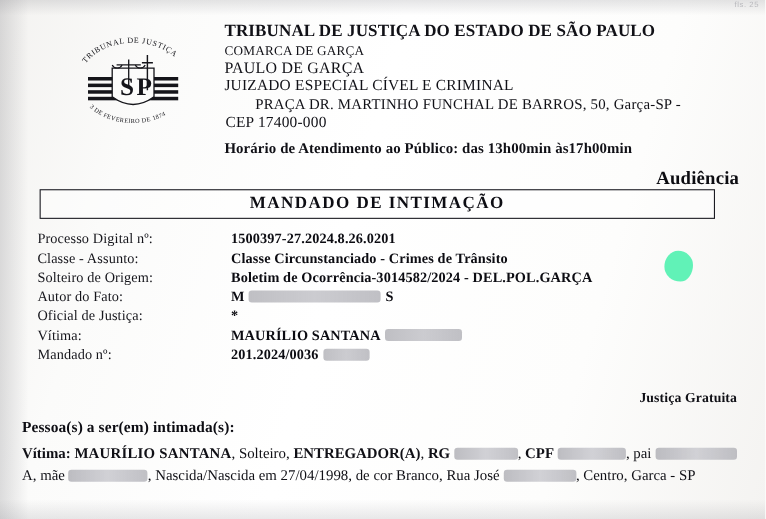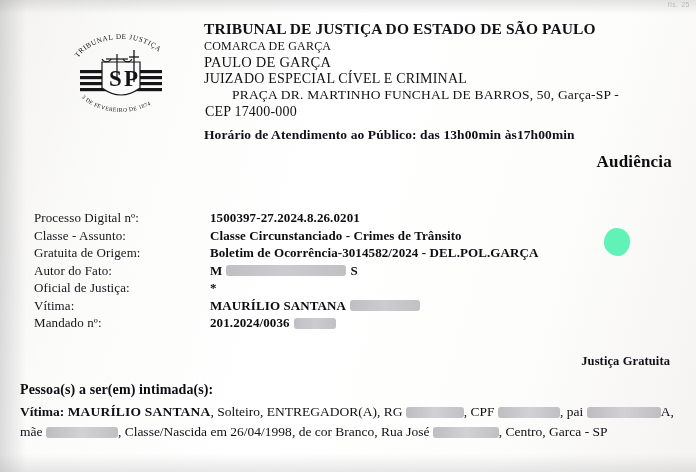--- a/index.html
+++ b/index.html
@@ -206,21 +206,21 @@
     position: absolute;
     left: 20px;
     top: 402px;
     width: 660px;
     font-size: 13.5px;
     line-height: 20px;
     color: #101016;
   }
   .body-block .vitima-label { font-weight: 700; }
   .body-block .name { font-weight: 700; letter-spacing: 0.2px; }
-  .body-block .strong { font-weight: 400; }
+  .body-block .strong { font-weight: 700; }
   .inline-redact {
     display: inline-block;
     vertical-align: middle;
     height: 11px;
     border-radius: 3px;
     background: linear-gradient(90deg, rgba(172,172,178,0.8), rgba(205,205,210,0.92), rgba(168,168,175,0.72));
     filter: blur(0.7px);
   }
   .ir-1 { width: 58px; }
   .ir-2 { width: 62px; }
@@ -280,35 +280,38 @@
       <div class="header-line l3">PAULO DE GARÇA</div>
       <div class="header-line l4">JUIZADO ESPECIAL CÍVEL E CRIMINAL</div>
       <div class="header-line l5">PRAÇA DR. MARTINHO FUNCHAL DE BARROS, 50, Garça-SP -</div>
       <div class="header-line l6">CEP 17400-000</div>
       <div class="header-hours">Horário de Atendimento ao Público: das 13h00min às17h00min</div>
     </div>
   </div>
 
   <div class="audiencia">Audiência</div>
 
+  <div class="mandado-box">
+    <div class="title">MANDADO DE INTIMAÇÃO</div>
+  </div>
 
   <div class="fields">
 
     <div class="field-row">
       <span class="field-label">Processo Digital nº:</span>
       <span class="field-value">1500397-27.2024.8.26.0201</span>
     </div>
 
     <div class="field-row">
       <span class="field-label">Classe - Assunto:</span>
       <span class="field-value">Classe Circunstanciado - Crimes de Trânsito</span>
     </div>
 
     <div class="field-row">
-      <span class="field-label">Gratuita de Origem:</span>
+      <span class="field-label">Solteiro de Origem:</span>
       <span class="field-value">Boletim de Ocorrência-3014582/2024 - DEL.POL.GARÇA</span>
     </div>
 
     <div class="field-row">
       <span class="field-label">Autor do Fato:</span>
       <span class="field-value">M</span>
       <span class="redact wide"></span>
       <span class="field-value">S</span>
     </div>
 
@@ -341,20 +344,20 @@
     <span class="name">MAURÍLIO SANTANA</span><span>, Solteiro,</span>
     <span class="strong">ENTREGADOR(A)</span>,
     <span class="strong">RG</span>
     <span class="inline-redact ir-1"></span>,
     <span class="strong">CPF</span>
     <span class="inline-redact ir-2"></span>,
     <span>pai</span>
     <span class="inline-redact ir-4"></span>A,
     <span>mãe</span>
     <span class="inline-redact ir-6"></span>,
-    <span>Classe/Nascida</span>
+    <span>Nascida/Nascida</span>
     <span>em</span>
-    <span>26/04/1998</span><span>, de cor Branco,</span>
+    <span>27/04/1998</span><span>, de cor Branco,</span>
     <span>Rua José</span>
     <span class="inline-redact ir-7"></span><span>, Centro, Garca - SP</span>
   </div>
 
 </div>
 
 </body></html>

